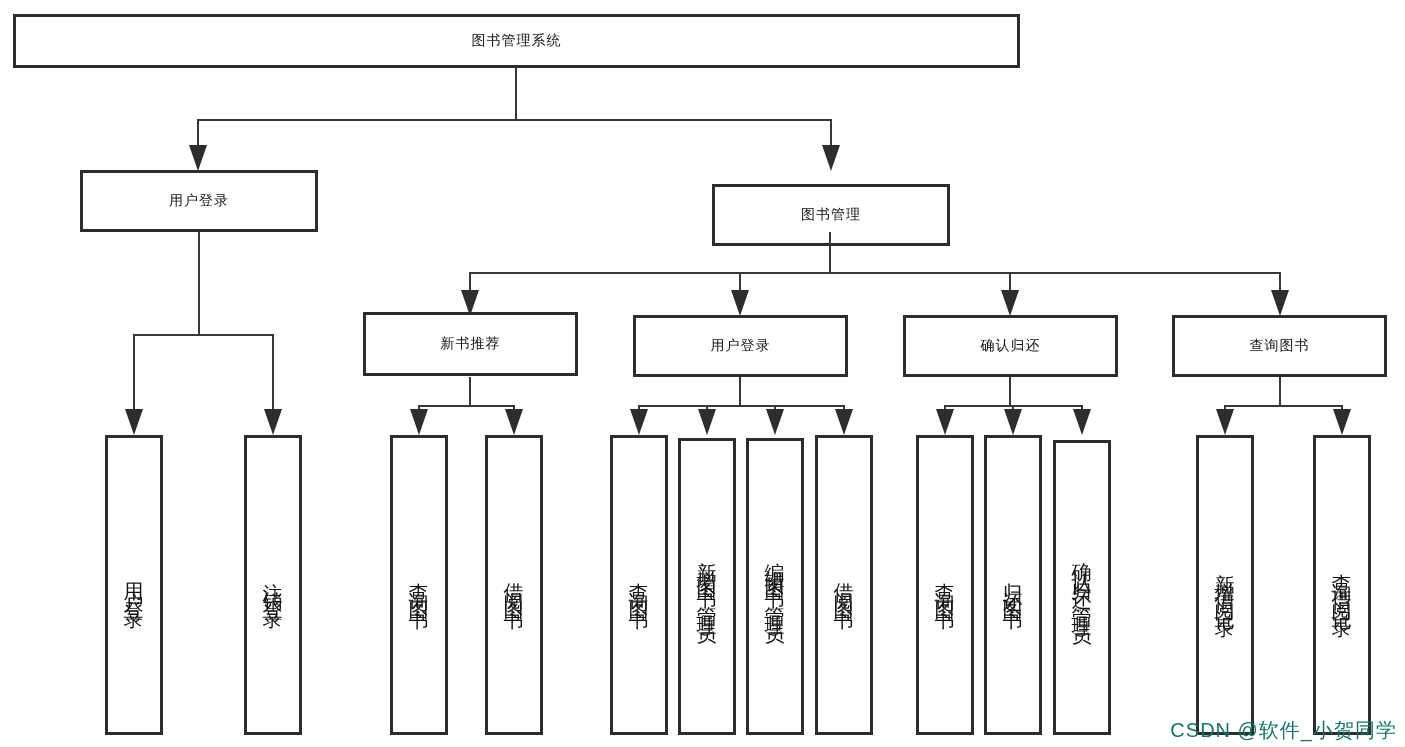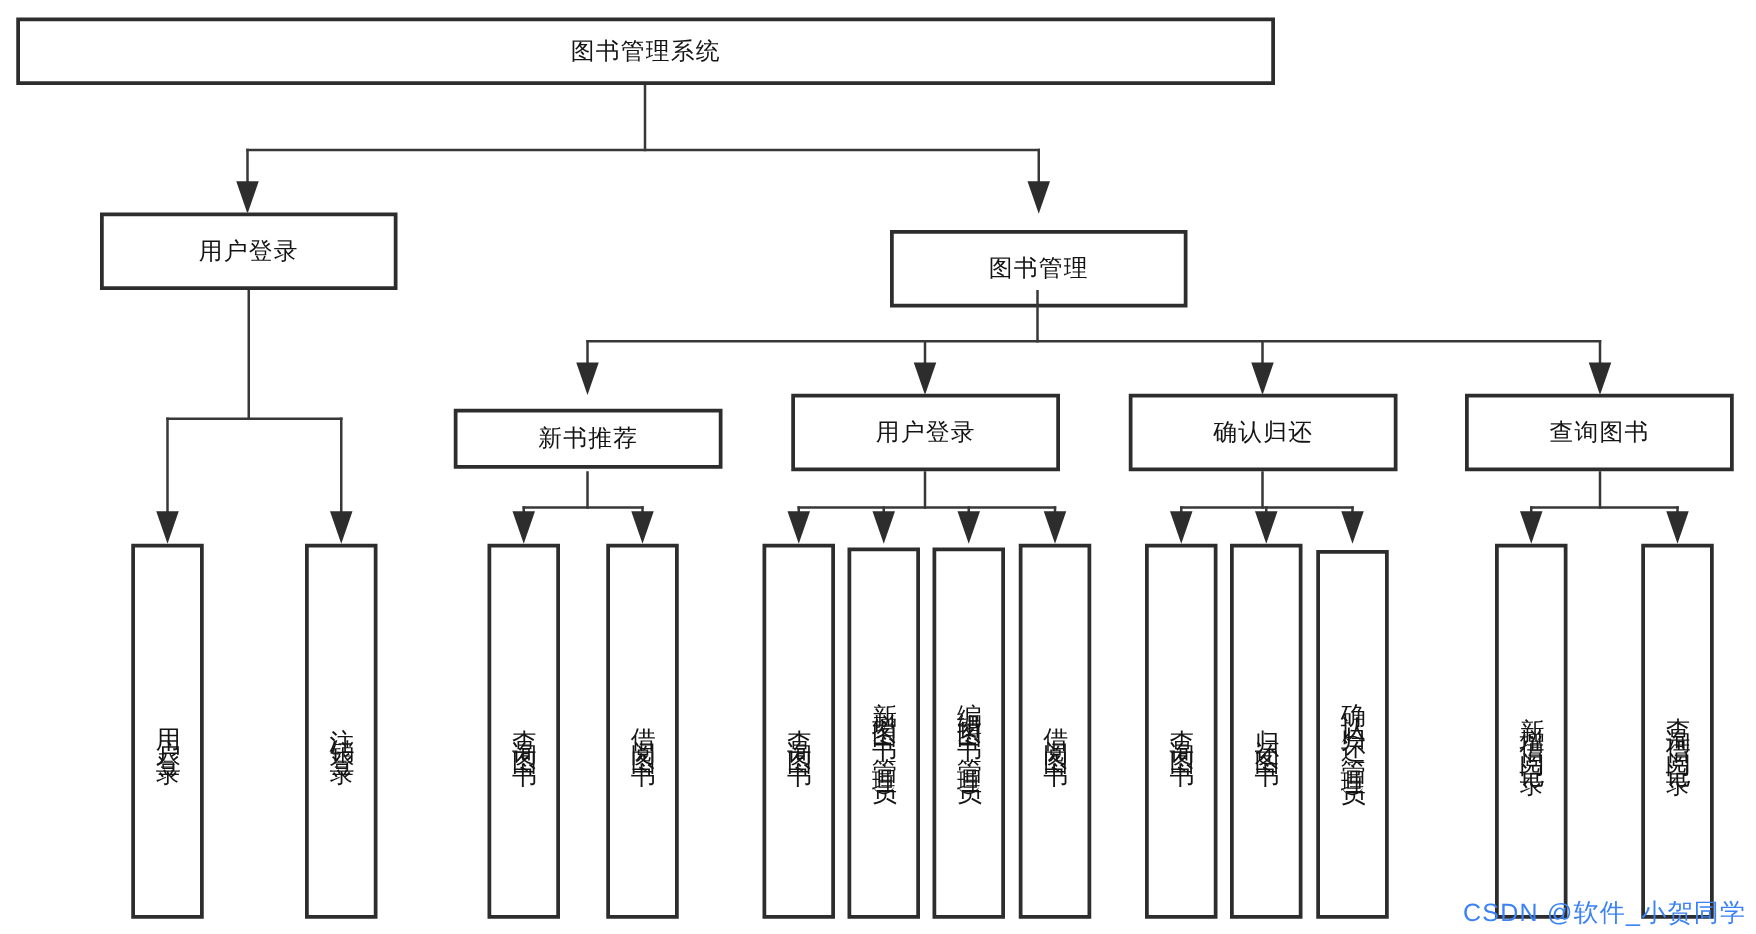--- a/index.html
+++ b/index.html
@@ -4,35 +4,35 @@
 <style>
   html,body { margin:0; padding:0; background:#ffffff; }
   .canvas {
     position:relative; width:1405px; height:747px; background:#ffffff;
     font-family:"Liberation Sans", sans-serif; color:#141414; overflow:hidden;
   }
   .box {
     position:absolute; background:#fff; border:3px solid #2d2d2d;
     box-sizing:border-box; display:flex; align-items:center; justify-content:center;
   }
-  .h span { font-size:19px; letter-spacing:1px; white-space:nowrap; }
+  .h span { font-size:14px; letter-spacing:1px; white-space:nowrap; }
   .v span {
     writing-mode:vertical-rl; text-orientation:mixed;
     font-size:20px; letter-spacing:9px; line-height:1;
   }
   .vl { position:absolute; width:2px; background:#383838; }
   .hl { position:absolute; height:2px; background:#383838; }
   .arr {
     position:absolute; width:0; height:0;
     border-left:9px solid transparent; border-right:9px solid transparent;
     border-top:26px solid #2d2d2d;
   }
   .watermark {
     position:absolute; right:8px; bottom:3px; font-size:20px;
-    color:#3b82f6; letter-spacing:1px; white-space:nowrap;
+    color:#0f766e; letter-spacing:1px; white-space:nowrap;
   }
 </style>
 </head>
 <body>
 
 <div class="canvas">
 
   <div class="box h" style="left:13px; top:14px; width:1007px; height:54px;">
     <span>图书管理系统</span>
   </div>
@@ -62,21 +62,21 @@
   <div class="hl" style="left:469px; top:272px; width:812px;"></div>
   <div class="vl" style="left:469px; top:272px; height:20px;"></div>
   <div class="arr" style="left:461px; top:290px;"></div>
   <div class="vl" style="left:739px; top:272px; height:20px;"></div>
   <div class="arr" style="left:731px; top:290px;"></div>
   <div class="vl" style="left:1009px; top:272px; height:20px;"></div>
   <div class="arr" style="left:1001px; top:290px;"></div>
   <div class="vl" style="left:1279px; top:272px; height:20px;"></div>
   <div class="arr" style="left:1271px; top:290px;"></div>
 
-  <div class="box h" style="left:363px; top:327px; width:215px; height:48px;">
+  <div class="box h" style="left:363px; top:312px; width:215px; height:64px;">
     <span>新书推荐</span>
   </div>
   <div class="box h" style="left:633px; top:315px; width:215px; height:62px;">
     <span>用户登录</span>
   </div>
   <div class="box h" style="left:903px; top:315px; width:215px; height:62px;">
     <span>确认归还</span>
   </div>
   <div class="box h" style="left:1172px; top:315px; width:215px; height:62px;">
     <span>查询图书</span>

